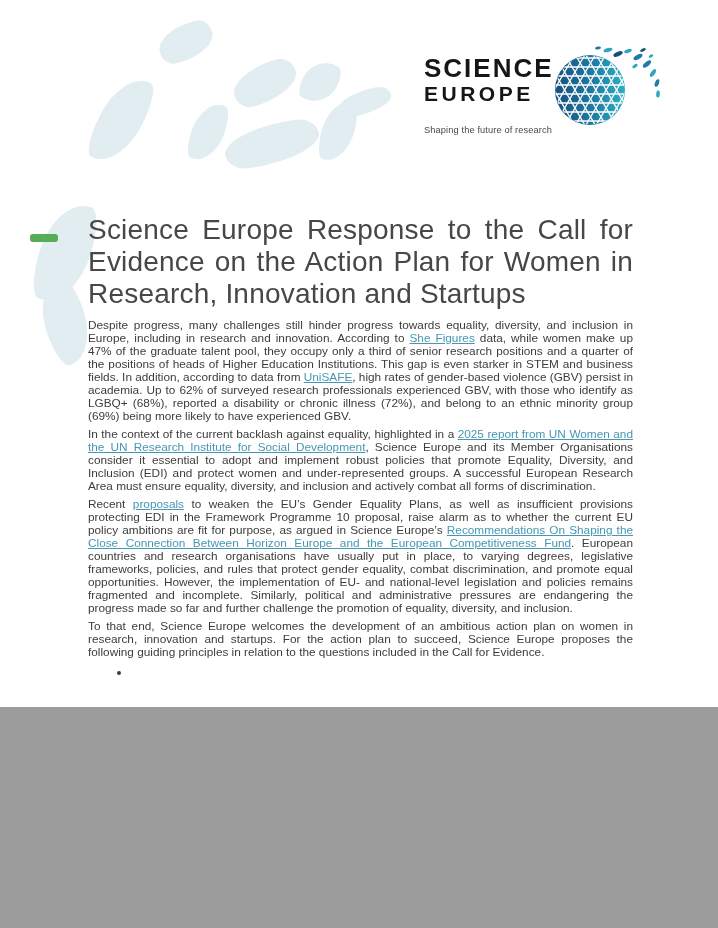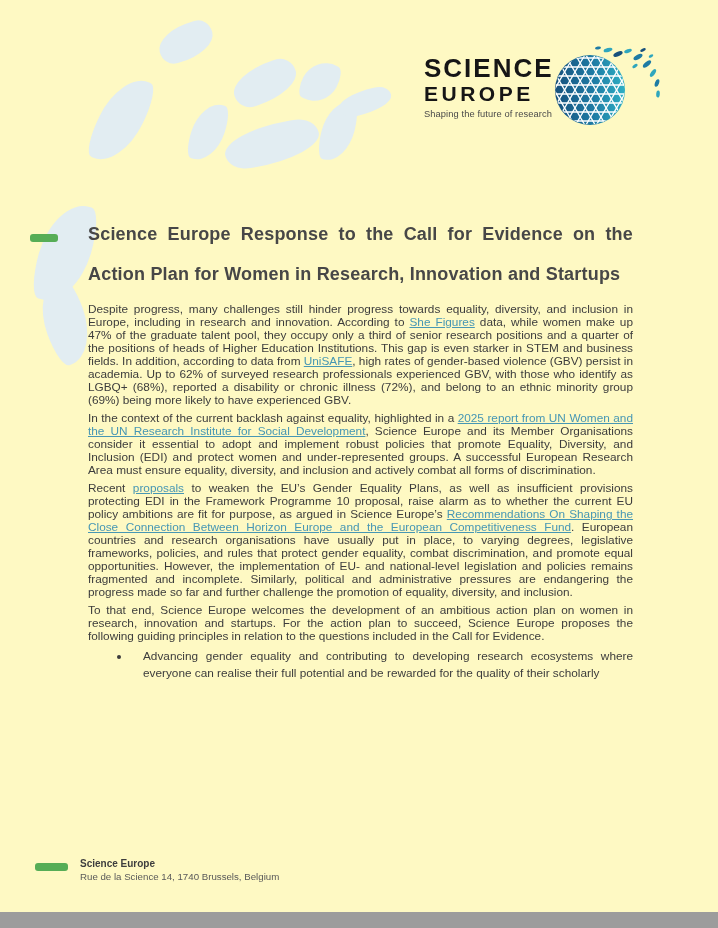--- a/index.html
+++ b/index.html
@@ -6,44 +6,44 @@
     --link:#4797b4;
     --accent-green:#56ad56;
     --leaf:#e2edf2;
     --body-text:#3c3c3c;
     --globe-dark:#17507c;
     --globe-mid:#1e7ba4;
     --globe-light:#2fb0c4;
   }
   html,body{margin:0;padding:0;background:#9c9c9c;}
   .page{
-    position:relative;width:718px;height:912px;margin:0 auto;
-    background:#fef9c3;overflow:hidden;
+    position:relative;width:718px;height:707px;margin:0 auto;
+    background:#ffffff;overflow:hidden;
     font-family:"Liberation Sans","DejaVu Sans",sans-serif;
     color:var(--body-text);
   }
   
   .leaf{
     position:absolute;background:var(--leaf);z-index:0;
     border-radius:75% 25% 75% 25% / 60% 45% 60% 45%;
   }
   
   .logo-text{position:absolute;left:424px;top:56px;width:136px;z-index:2;}
   .logo-word1{font-size:26px;font-weight:700;letter-spacing:2px;line-height:25px;color:#161616;}
   .logo-word2{font-size:21px;font-weight:700;letter-spacing:3.5px;line-height:25px;color:#161616;}
-  .logo-tagline{font-size:9.3px;color:#4a4a4a;margin-top:3px;white-space:nowrap;letter-spacing:0.1px;}
+  .logo-tagline{font-size:9.3px;color:#4a4a4a;margin-top:19px;white-space:nowrap;letter-spacing:0.1px;}
   .globe{position:absolute;left:550px;top:44px;z-index:1;}
   
   .accent-bar{position:absolute;background:var(--accent-green);border-radius:3px;z-index:2;}
   .title-bar{left:30px;top:234px;width:28px;height:8px;}
   .footer-bar{left:35px;top:863px;width:33px;height:8px;}
   
   .content{position:absolute;left:88px;top:214px;width:545px;z-index:1;}
   h1.title{
-    font-size:18px;font-weight:700;line-height:40px;color:#474747;
+    font-size:28px;font-weight:400;line-height:32px;color:#474747;
     margin:0 0 9px 0;text-align:justify;letter-spacing:0.2px;
   }
   p.body-p{
     font-size:11.8px;line-height:13px;text-align:justify;
     margin:0 0 5px 0;color:var(--body-text);
   }
   a.doc-link{color:var(--link);text-decoration:underline;cursor:pointer;}
   .section-heading{
     font-size:11.8px;line-height:17.4px;color:var(--body-text);
     text-decoration:underline;text-underline-offset:2px;
@@ -145,21 +145,20 @@
   <div class="content">
     <h1 class="title">Science Europe Response to the Call for Evidence on the Action Plan for Women in Research, Innovation and Startups</h1>
     <div>
         <p class="body-p"><span>Despite progress, many challenges still hinder progress towards equality, diversity, and inclusion in Europe, including in research and innovation. According to </span><a class="doc-link">She Figures</a><span> data, while women make up 47% of the graduate talent pool, they occupy only a third of senior research positions and a quarter of the positions of heads of Higher Education Institutions. This gap is even starker in STEM and business fields. In addition, according to data from </span><a class="doc-link">UniSAFE</a><span>, high rates of gender-based violence (GBV) persist in academia. Up to 62% of surveyed research professionals experienced GBV, with those who identify as LGBQ+ (68%), reported a disability or chronic illness (72%), and belong to an ethnic minority group (69%) being more likely to have experienced GBV.</span></p>
         <p class="body-p"><span>In the context of the current backlash against equality, highlighted in a </span><a class="doc-link">2025 report from UN Women and the UN Research Institute for Social Development</a><span>, Science Europe and its Member Organisations consider it essential to adopt and implement robust policies that promote Equality, Diversity, and Inclusion (EDI) and protect women and under-represented groups. A successful European Research Area must ensure equality, diversity, and inclusion and actively combat all forms of discrimination.</span></p>
         <p class="body-p"><span>Recent </span><a class="doc-link">proposals</a><span> to weaken the EU’s Gender Equality Plans, as well as insufficient provisions protecting EDI in the Framework Programme 10 proposal, raise alarm as to whether the current EU policy ambitions are fit for purpose, as argued in Science Europe’s </span><a class="doc-link">Recommendations On Shaping the Close Connection Between Horizon Europe and the European Competitiveness Fund</a><span>. European countries and research organisations have usually put in place, to varying degrees, legislative frameworks, policies, and rules that protect gender equality, combat discrimination, and promote equal opportunities. However, the implementation of EU- and national-level legislation and policies remains fragmented and incomplete. Similarly, political and administrative pressures are endangering the progress made so far and further challenge the promotion of equality, diversity, and inclusion.</span></p>
         <p class="body-p"><span>To that end, Science Europe welcomes the development of an ambitious action plan on women in research, innovation and startups. For the action plan to succeed, Science Europe proposes the following guiding principles in relation to the questions included in the Call for Evidence.</span></p>
       </div>
     <div class="bullet-row">
       <span class="bullet-dot"></span>
-      <span class="bullet-text">Advancing gender equality and contributing to developing research ecosystems where everyone can realise their full potential and be rewarded for the quality of their scholarly</span>
     </div>
   </div>
 
   <div class="accent-bar footer-bar"></div>
   <div class="footer-text">
     <div class="footer-org">Science Europe</div>
     <div class="footer-line">Rue de la Science 14, 1740 Brussels, Belgium</div>
   </div>
 
 </div>

